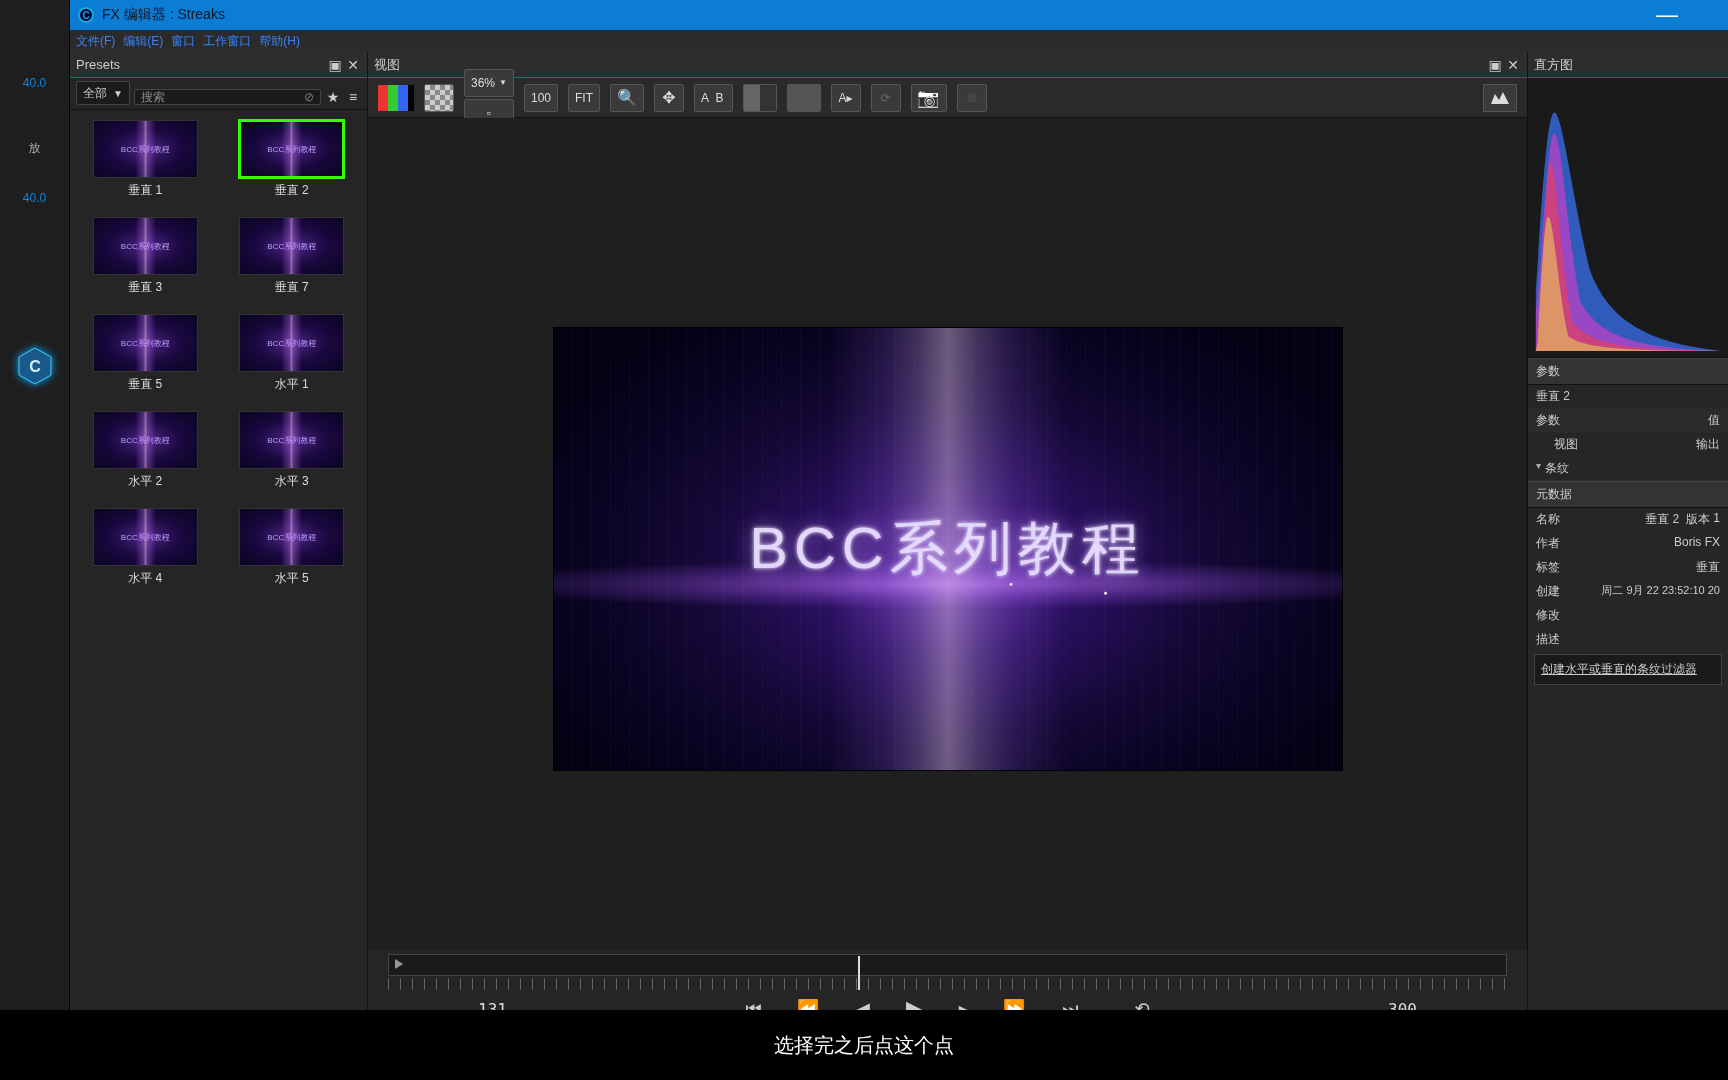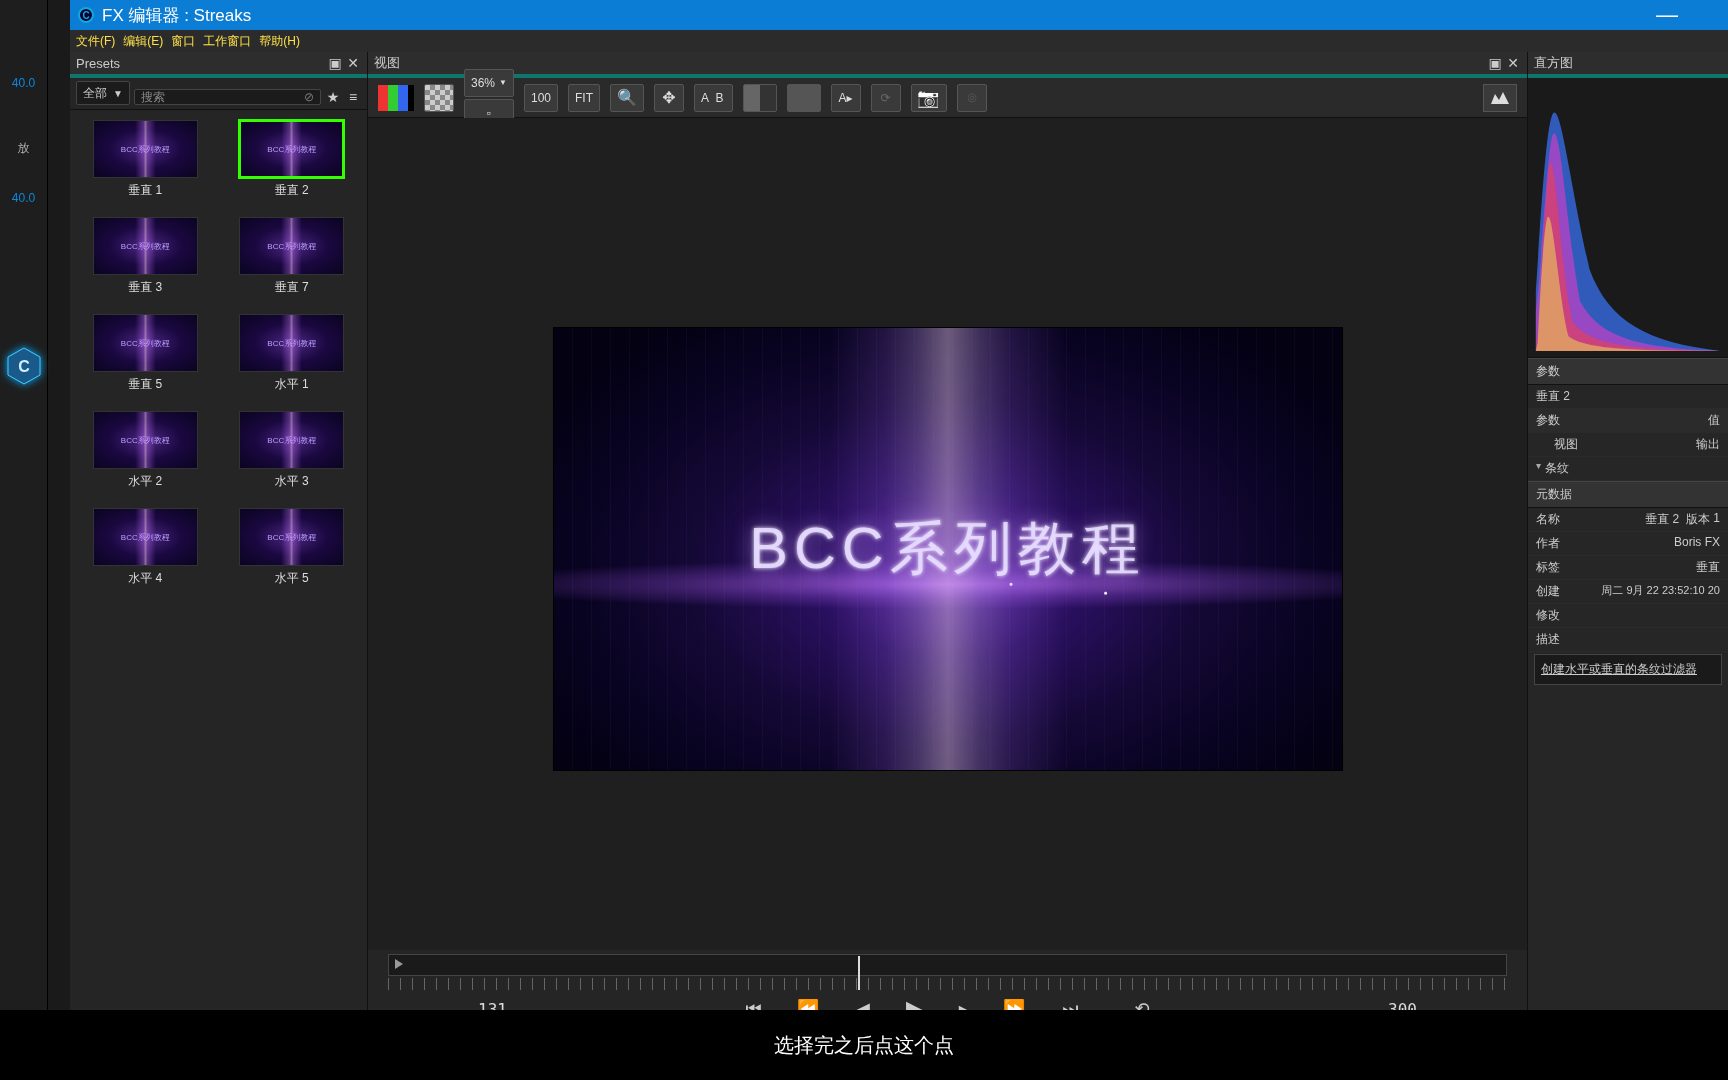--- a/index.html
+++ b/index.html
@@ -1,34 +1,34 @@
 <!DOCTYPE html>
 <html><head>
 <meta charset="utf-8">
 <style>
 * { margin: 0; padding: 0; box-sizing: border-box; font-family: "Microsoft YaHei", "SimSun", sans-serif; }
 body { background: #1a1a1a; color: #ccc; width: 1728px; height: 1080px; overflow: hidden; position: relative; }
 .titlebar { background: #0b7dd4; height: 30px; display: flex; align-items: center; padding: 0 8px; position: relative; margin-left: 70px; }
 .titlebar-icon { width: 16px; height: 16px; border: 2px solid #1ad; border-radius: 50%; display: inline-flex; align-items: center; justify-content: center; color: #1ad; font-size: 10px; font-weight: bold; margin-right: 8px; background:#003; }
-.titlebar-text { color: #ffffff; font-size: 17px; }
+.titlebar-text { color: #0f172a; font-size: 14px; }
 .titlebar-min { position:absolute; right: 50px; top:2px; color:#fff; font-size:22px; }
 
-.menubar { background: #2b2b2b; height: 22px; display: flex; align-items: center; padding: 0 6px; font-size: 12px; margin-left:70px; color:#fde047; }
+.menubar { background: #2b2b2b; height: 22px; display: flex; align-items: center; padding: 0 6px; font-size: 12px; margin-left:70px; color:#3b82f6; }
 .menubar span { margin-right: 8px; cursor: pointer; }
 
 .main { display: flex; height: calc(100% - 52px - 70px); }
 
-.left-rail { width: 48px; background: #1e1e1e; border-right: 1px solid #000; position:absolute; left:0; top:0; bottom:70px; padding-top: 60px; text-align:center;}
+.left-rail { width: 70px; background: #1e1e1e; border-right: 1px solid #000; position:absolute; left:0; top:0; bottom:70px; padding-top: 60px; text-align:center;}
 .left-rail .val { color:#0a88e0; font-size:12px; margin: 16px 0 50px; }
 .left-rail .txt { color:#aaa; font-size:12px; margin: 18px 0 34px; }
 .left-rail .logo { margin-top: 140px; }
 .left-rail .logo svg { filter: drop-shadow(0 0 4px #0af); }
 
 .presets { width: 298px; background: #252525; border-right: 1px solid #111; margin-left:70px; display:flex; flex-direction:column;}
-.panel-head { background: #2d2d2d; height: 26px; display: flex; align-items:center; justify-content: space-between; padding: 0 6px; font-size: 13px; border-bottom:4px solid #0f766e;}
+.panel-head { background: #2d2d2d; height: 26px; display: flex; align-items:center; justify-content: space-between; padding: 0 6px; font-size: 13px; border-bottom:1px solid #0f766e;}
 .panel-head .icons { display:flex; gap:2px; }
 .icon-sq { width:16px; height:16px; display:inline-flex; align-items:center; justify-content:center; color:#ccc; cursor:pointer; font-size:14px;}
 
 .presets-toolbar { height: 32px; display:flex; align-items:flex-end; padding: 4px 6px; gap:4px; border-bottom:1px solid #111;}
 .dropdown { background:#1b1b1b; border:1px solid #444; height:24px; display:flex; align-items:center; padding:0 6px; font-size:12px; border-radius:2px;}
 .chev { margin-left:6px; font-size:10px;}
 .search { flex:1; background:#1b1b1b; border:1px solid #444; height:16px; padding:0 6px; font-size:12px; color:#888; border-radius:2px; display:flex; align-items:center; justify-content:space-between;}
 
 .presets-grid { padding: 10px 6px; display:grid; grid-template-columns: 1fr 1fr; gap: 18px 8px; overflow-y:auto;}
 .preset { text-align:center; }

